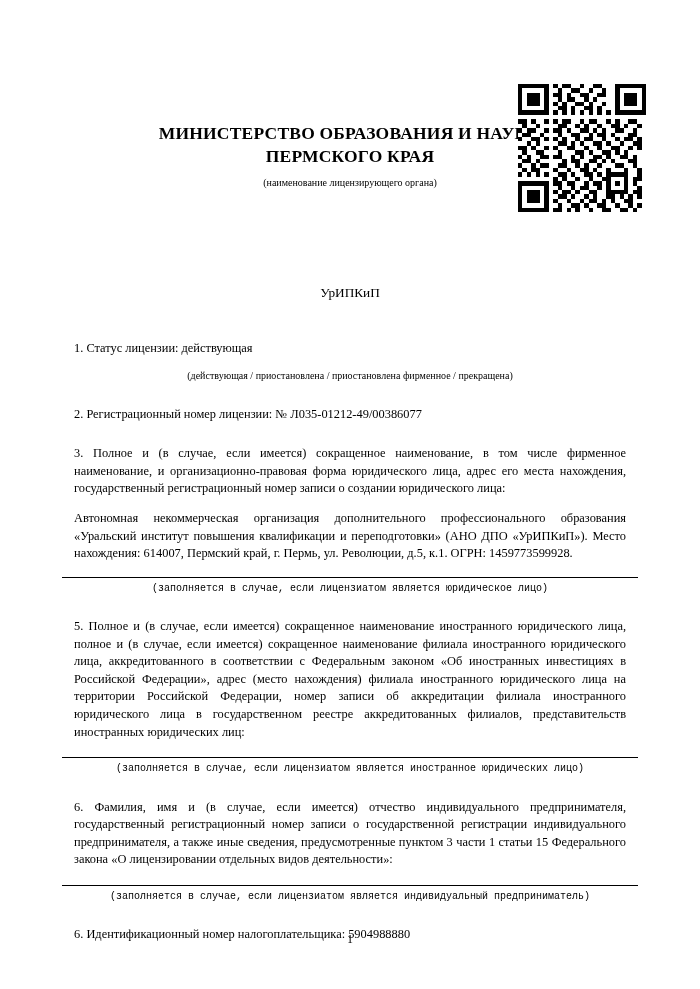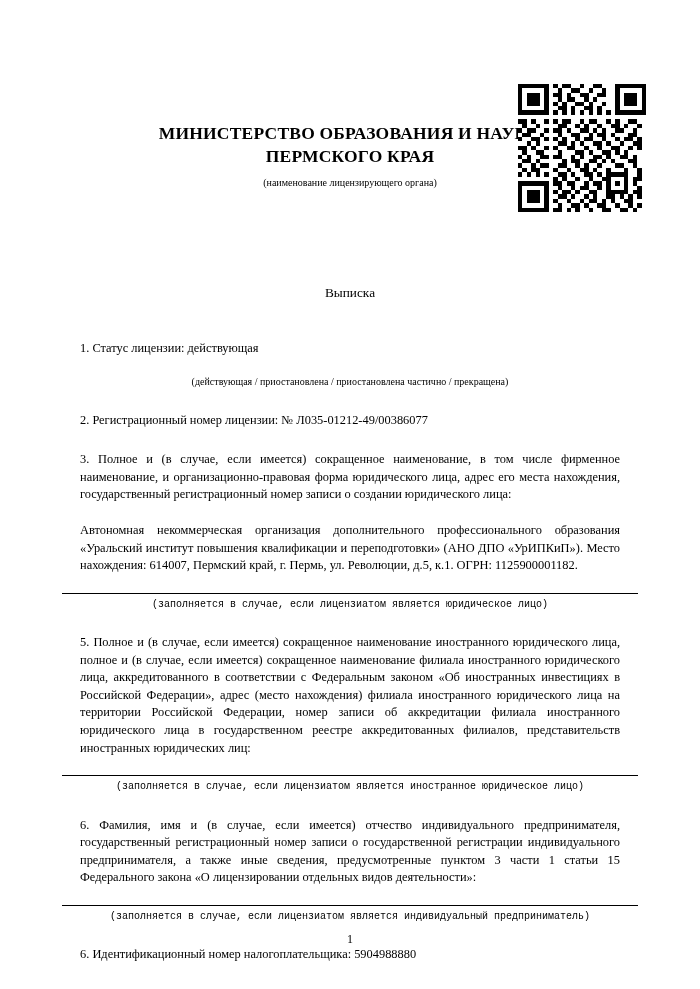--- a/index.html
+++ b/index.html
@@ -58,21 +58,21 @@
   }
   .doc-title .line2 { display: block; }
 
   .section {
     margin-top: 22px;
     font-size: 12.4px;
     line-height: 1.42;
     text-align: justify;
   }
   .section.first { margin-top: 36px; }
-  .section p { margin: 18px; }
+  .section p { margin: 12px; }
   .note {
     text-align: center;
     font-size: 10px;
     margin-top: 6px;
   }
   .note.tight { margin-top: 4px; font-family: Liberation Mono, monospace; }
   .fill-line {
     border-top: 1px solid #000;
     margin-top: 16px;
   }
@@ -329,44 +329,44 @@
       </g>
     </svg>
   </div>
 
   <div class="header">
     <div class="header-title">МИНИСТЕРСТВО ОБРАЗОВАНИЯ И НАУКИ ПЕРМСКОГО КРАЯ</div>
     <div class="header-sub">(наименование лицензирующего органа)</div>
   </div>
 
   <div class="doc-title">
-    <div>Выписка</div>
+    <div>УрИПКиП</div>
   </div>
 
   <div class="section first">
     <p>1. Статус лицензии: действующая</p>
-    <div class="note">(действующая / приостановлена / приостановлена частично / прекращена)</div>
+    <div class="note">(действующая / приостановлена / приостановлена фирменное / прекращена)</div>
   </div>
 
   <div class="section">
     <p>2. Регистрационный номер лицензии: № Л035-01212-49/00386077</p>
   </div>
 
 
   <div class="section">
     <p>3. Полное и (в случае, если имеется) сокращенное наименование, в том числе фирменное наименование, и организационно-правовая форма юридического лица, адрес его места нахождения, государственный регистрационный номер записи о создании юридического лица:</p>
-    <p>Автономная некоммерческая организация дополнительного профессионального образования «Уральский институт повышения квалификации и переподготовки» (АНО ДПО «УрИПКиП»). Место нахождения: 614007, Пермский край, г. Пермь, ул. Революции, д.5, к.1. ОГРН: 1125900001182.</p>
+    <p>Автономная некоммерческая организация дополнительного профессионального образования «Уральский институт повышения квалификации и переподготовки» (АНО ДПО «УрИПКиП»). Место нахождения: 614007, Пермский край, г. Пермь, ул. Революции, д.5, к.1. ОГРН: 1459773599928.</p>
     <div class="fill-line short"></div>
     <div class="note tight">(заполняется в случае, если лицензиатом является юридическое лицо)</div>
   </div>
 
   <div class="section">
     <p>5. Полное и (в случае, если имеется) сокращенное наименование иностранного юридического лица, полное и (в случае, если имеется) сокращенное наименование филиала иностранного юридического лица, аккредитованного в соответствии с Федеральным законом «Об иностранных инвестициях в Российской Федерации», адрес (место нахождения) филиала иностранного юридического лица на территории Российской Федерации, номер записи об аккредитации филиала иностранного юридического лица в государственном реестре аккредитованных филиалов, представительств иностранных юридических лиц:</p>
     <div class="fill-line"></div>
-    <div class="note tight">(заполняется в случае, если лицензиатом является иностранное юридическое лицо)</div>
+    <div class="note tight">(заполняется в случае, если лицензиатом является иностранное юридических лицо)</div>
   </div>
 
   <div class="section">
     <p>6. Фамилия, имя и (в случае, если имеется) отчество индивидуального предпринимателя, государственный регистрационный номер записи о государственной регистрации индивидуального предпринимателя, а также иные сведения, предусмотренные пунктом 3 части 1 статьи 15 Федерального закона «О лицензировании отдельных видов деятельности»:</p>
     <div class="fill-line"></div>
     <div class="note tight">(заполняется в случае, если лицензиатом является индивидуальный предприниматель)</div>
   </div>
 
   <div class="section">
     <p>6. Идентификационный номер налогоплательщика: 5904988880</p>

